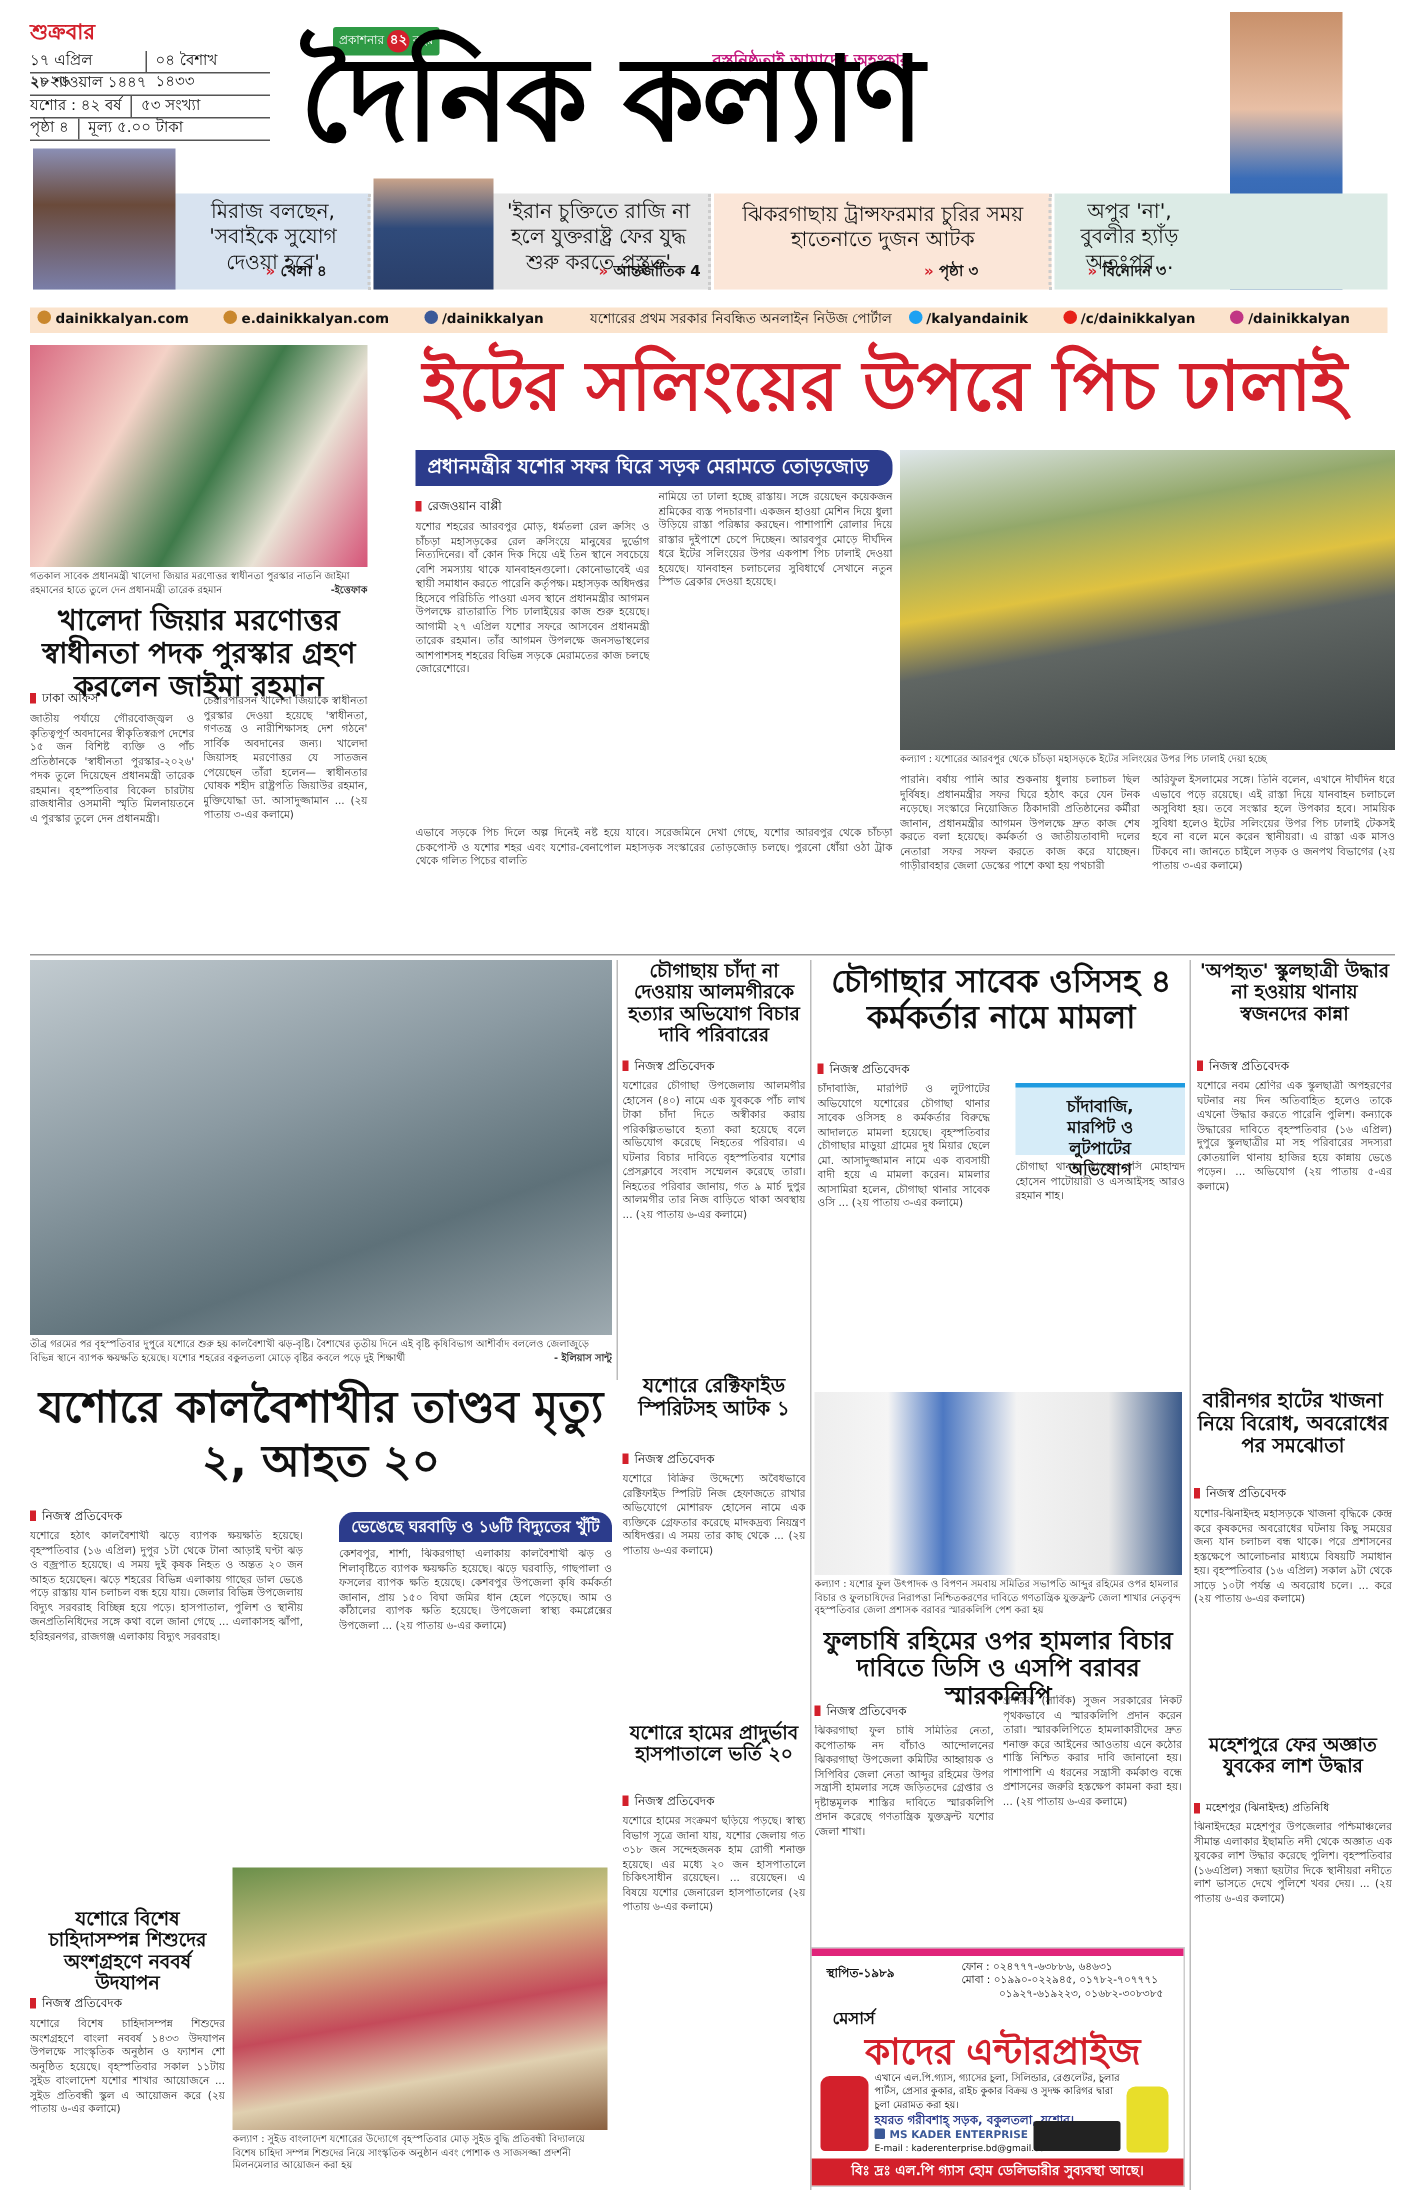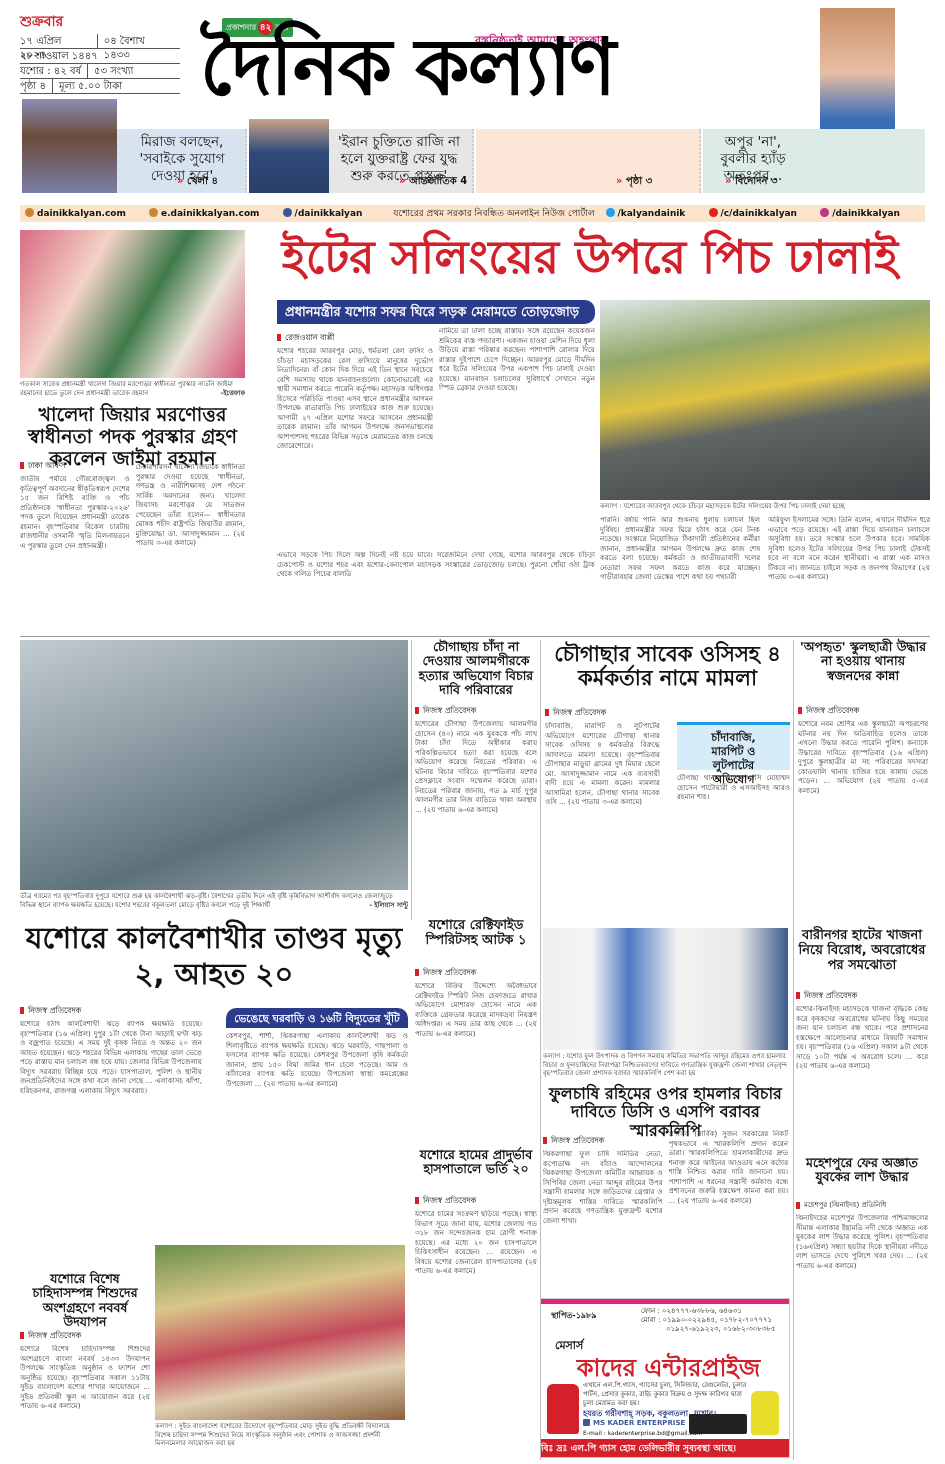--- a/index.html
+++ b/index.html
@@ -64,20 +64,21 @@
   <div class="abs photo" style="left:0;top:-30px;width:95px;height:94px;background:linear-gradient(180deg,#8b8fb5,#6a4a3a 40%,#7a7ea8)"></div>
   <div class="abs t" style="left:100px;top:4px;width:120px">মিরাজ বলছেন, 'সবাইকে সুযোগ দেওয়া হবে'</div>
   <div class="ref" style="left:155px">খেলা ৪</div>
 </div>
 <div class="teaser" style="left:249px;width:225px;background:#e6e6e6">
   <div class="abs photo" style="left:0;top:-10px;width:80px;height:74px;background:linear-gradient(180deg,#c9a38a,#2f4a7a 45%,#2a3f6a)"></div>
   <div class="abs t" style="left:80px;top:4px;width:140px">'ইরান চুক্তিতে রাজি না হলে যুক্তরাষ্ট্র ফের যুদ্ধ শুরু করতে প্রস্তুত'</div>
   <div class="ref" style="left:150px">আন্তর্জাতিক 4</div>
 </div>
 <div class="teaser" style="left:476px;width:225px;background:#fbe6d8">
+  <div class="abs t" style="left:5px;top:6px;width:215px">ঝিকরগাছায় ট্রান্সফরমার চুরির সময় হাতেনাতে দুজন আটক</div>
   <div class="ref" style="left:140px">পৃষ্ঠা ৩</div>
 </div>
 <div class="teaser" style="left:703px;width:222px;background:#dcebe6;border-right:none">
   <div class="abs t" style="left:5px;top:4px;width:90px">অপুর 'না', বুবলীর হ্যাঁড় অতঃপর...</div>
   <div class="ref" style="left:22px">বিনোদন ৩</div>
 </div>
 
 <div class="linkbar">
   <div>
     <span><i class="ico" style="background:#c9872d"></i><span>dainikkalyan.com</span></span>
@@ -222,18 +223,18 @@
   </div>
   <div class="abs" style="left:14px;top:38px;font-size:11px;font-weight:bold">মেসার্স</div>
   <div class="abs" style="left:10px;top:50px;width:235px;font-size:24px;font-weight:bold;color:#d3202b;text-align:center">কাদের এন্টারপ্রাইজ</div>
   <div class="abs" style="left:6px;top:85px;width:32px;height:50px;background:#d3202b;border-radius:6px 6px 3px 3px"></div>
   <div class="abs" style="left:210px;top:92px;width:28px;height:44px;background:#e8de2a;border-radius:6px 6px 3px 3px"></div>
   <div class="abs" style="left:42px;top:82px;width:165px;font-size:6.5px;line-height:9px">এখানে এল.পি.গ্যাস, গ্যাসের চুলা, সিলিন্ডার, রেগুলেটর, চুলার পার্টস, প্রেসার কুকার, রাইচ কুকার বিক্রয় ও সুদক্ষ কারিগর দ্বারা চুলা মেরামত করা হয়।</div>
   <div class="abs" style="left:42px;top:108px;font-size:8px;font-weight:bold;color:#2c3c8c">হযরত গরীবশাহ্ সড়ক, বকুলতলা, যশোর।</div>
   <div class="abs" style="left:42px;top:120px;font-size:7px;font-weight:bold;color:#3b5998"><i class="ico" style="background:#3b5998;border-radius:1px;width:7px;height:7px"></i><span>MS KADER ENTERPRISE</span></div>
   <div class="abs" style="left:42px;top:130px;font-size:6px">E-mail : kaderenterprise.bd@gmail.com</div>
   <div class="abs" style="left:148px;top:115px;width:58px;height:20px;background:#222;border-radius:2px"></div>
-  <div class="abs" style="left:0;bottom:0;width:248px;height:18px;background:#d3202b;color:#fff;font-size:9px;font-weight:bold;text-align:left;line-height:18px">বিঃ দ্রঃ এল.পি গ্যাস হোম ডেলিভারীর সুব্যবস্থা আছে।</div>
+  <div class="abs" style="left:0;bottom:0;width:248px;height:18px;background:#d3202b;color:#fff;font-size:9px;font-weight:bold;text-align:center;line-height:18px">বিঃ দ্রঃ এল.পি গ্যাস হোম ডেলিভারীর সুব্যবস্থা আছে।</div>
 </div>
 
 <div class="abs vrule" style="left:411px;top:640px;height:280px"></div>
 <div class="abs vrule" style="left:540px;top:640px;height:820px"></div>
 <div class="abs vrule" style="left:793px;top:640px;height:820px"></div>
 
 </body></html>

